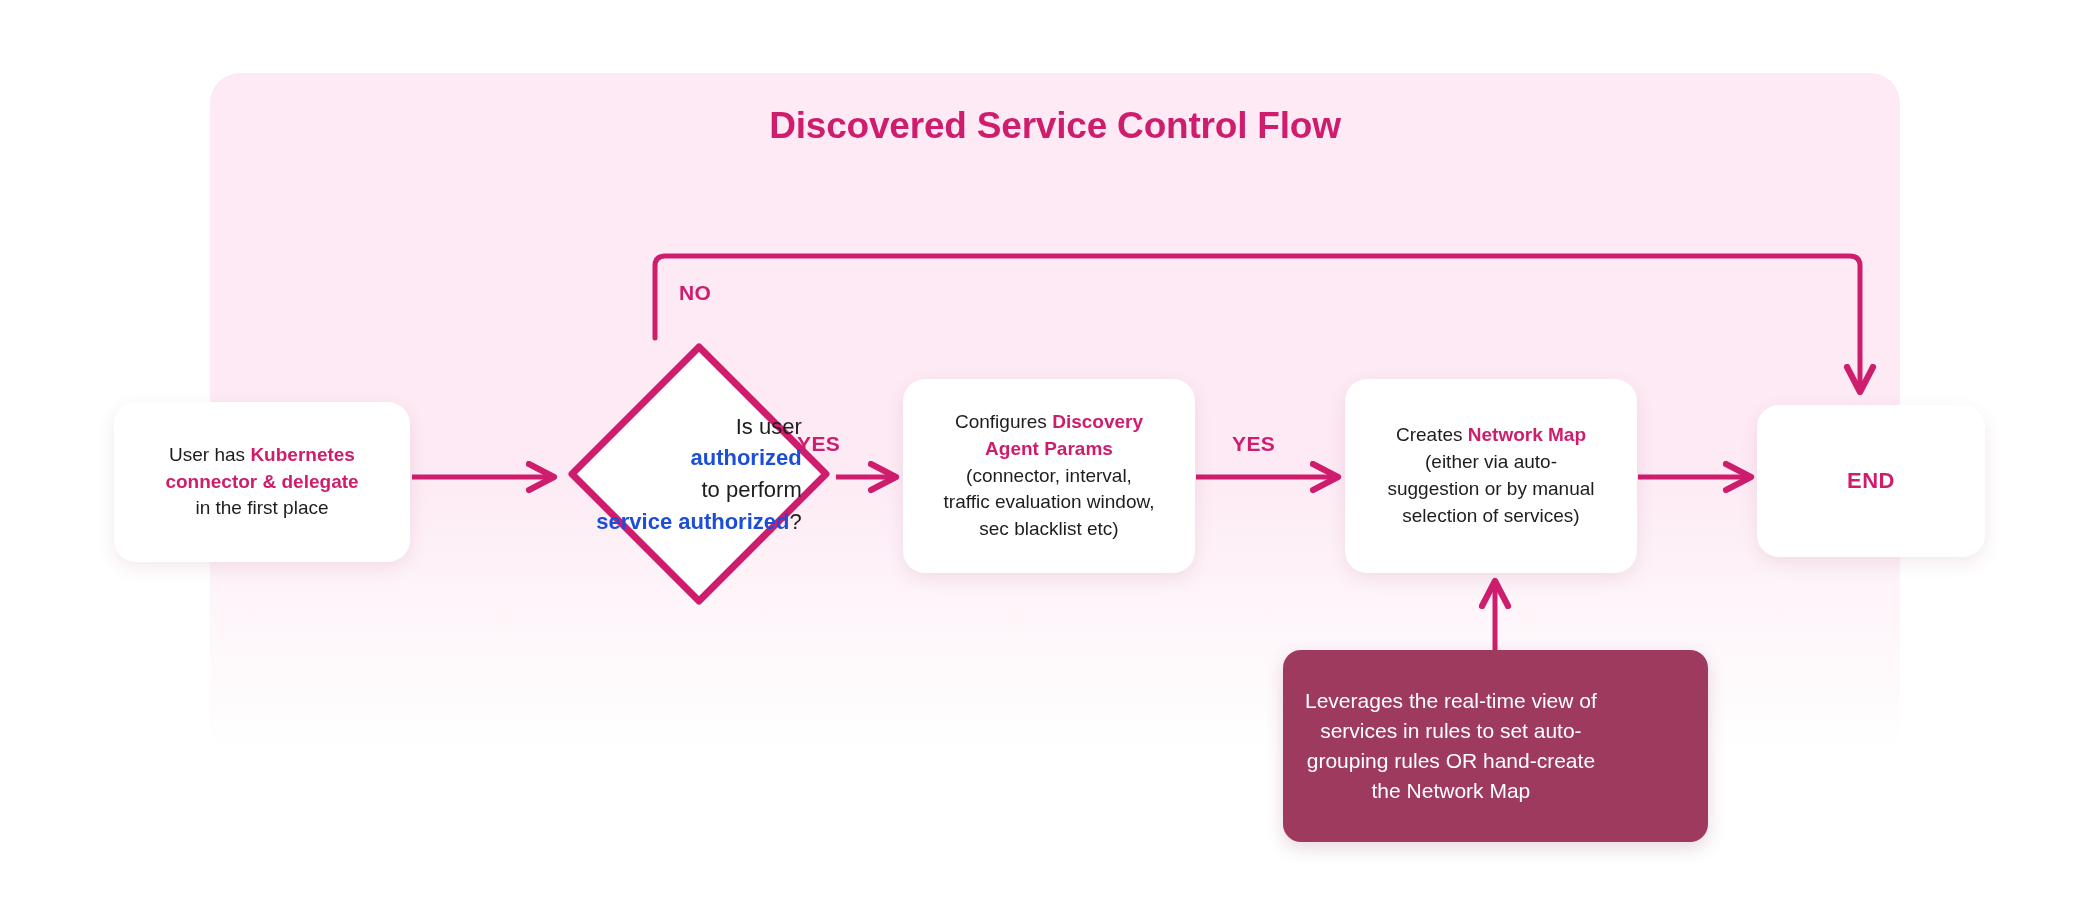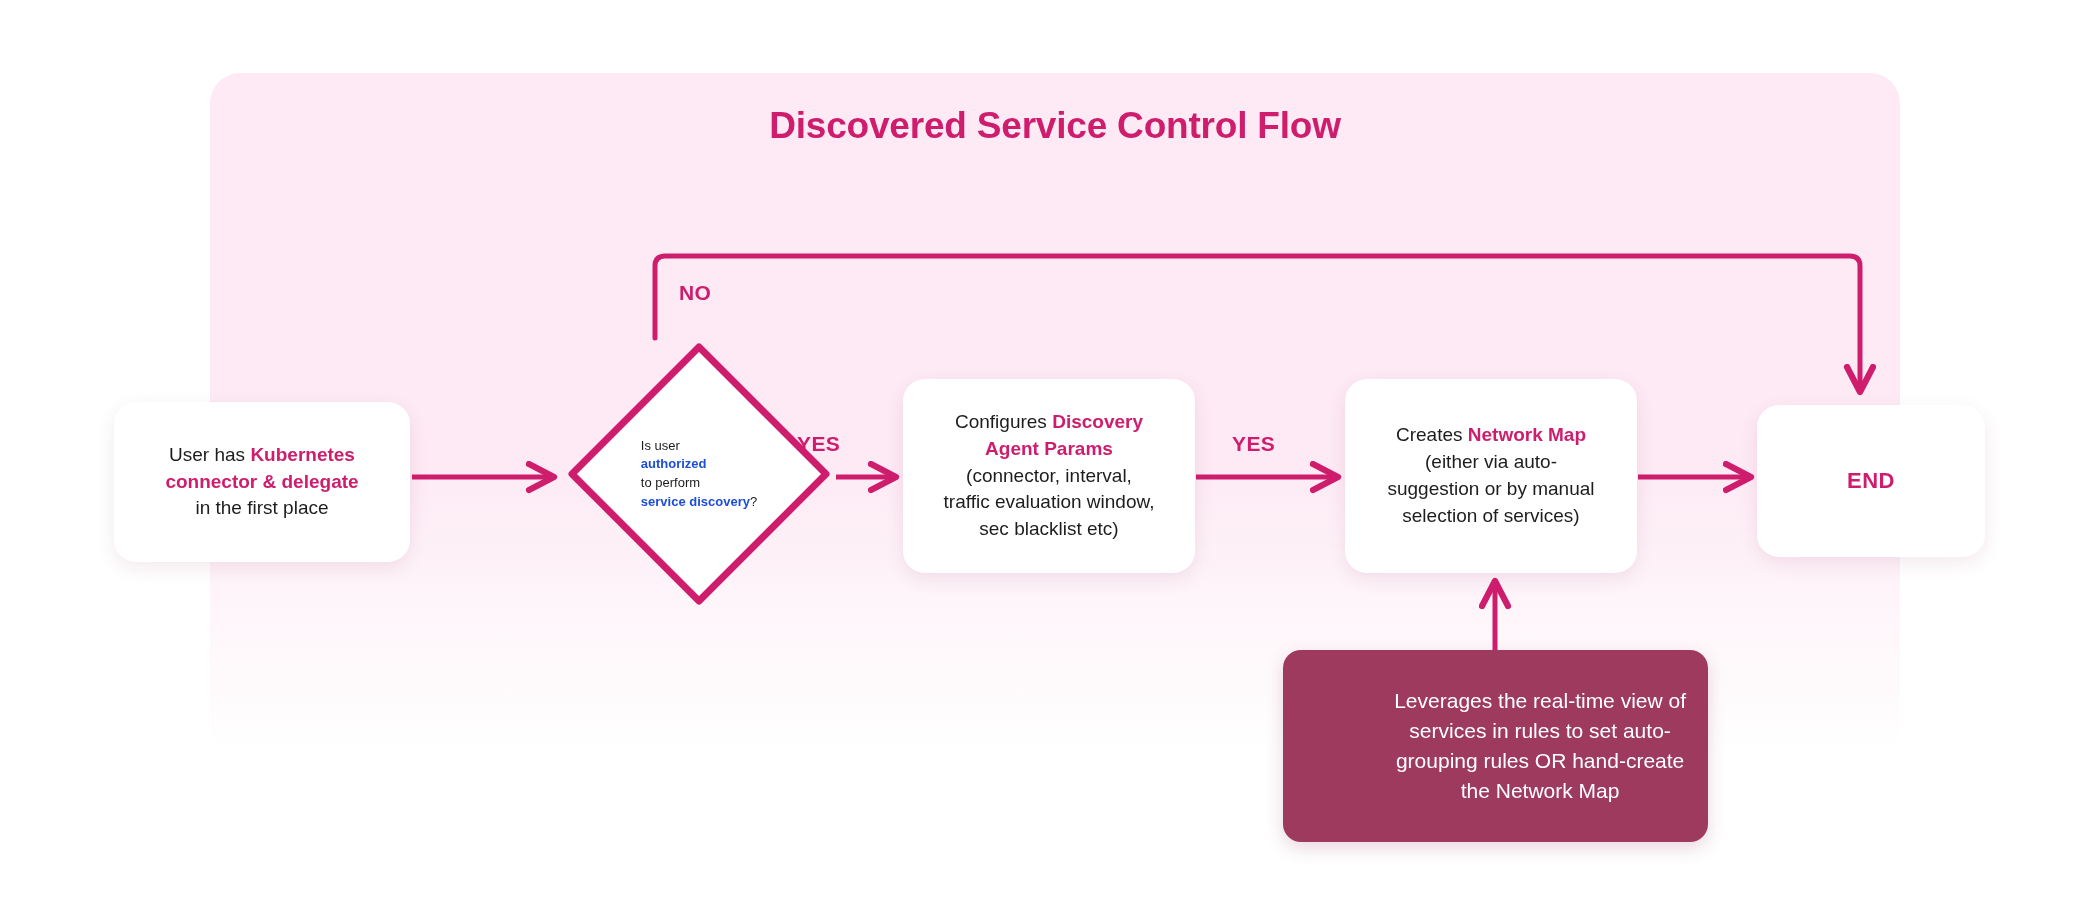--- a/index.html
+++ b/index.html
@@ -100,40 +100,40 @@
   }
   #node-decision .dia-text {
     position: absolute;
     left: 0;
     top: 0;
     width: 272px;
     height: 272px;
     display: flex;
     align-items: center;
     justify-content: center;
-    text-align: left;
-    font-size: 13px;
+    text-align: right;
+    font-size: 22px;
     line-height: 1.44;
     color: #1d1d1f;
   }
   #node-decision .hl { color: #1d4ed8; font-weight: bold; margin-top: 21px; }
 
   
   #node-note {
     position: absolute;
     left: 1283px;
     top: 650px;
     width: 425px;
     height: 192px;
     border-radius: 18px;
     background: #9d3a5d;
     color: #ffffff;
     display: flex;
     align-items: center;
-    justify-content: flex-end;
+    justify-content: flex-start;
     text-align: center;
     font-size: 21px;
     line-height: 1.43;
     box-sizing: border-box;
     padding: 10px 22px;
     box-shadow: 0 6px 18px rgba(120, 35, 70, 0.18);
   }
 
   
   .edge-label {
@@ -205,21 +205,21 @@
 
   <div id="node-decision">
     <svg class="dia-shape" viewBox="0 0 272 272" width="272" height="272">
       <path d="M 136,9 L 263,136 L 136,263 L 9,136 Z" fill="#ffffff" stroke="#cf1d6e" stroke-width="7" stroke-linejoin="round"></path>
     </svg>
     <div class="dia-text">
       <div>
         <span>Is user</span><br>
         <span class="hl">authorized</span><br>
         <span>to perform</span><br>
-        <span class="hl">service discovery</span><span>?</span>
+        <span class="hl">service authorized</span><span>?</span>
       </div>
     </div>
   </div>
 
   <div class="node" id="node-config">
     <div>
       <span>Configures </span><span class="hl">Discovery</span><br>
       <span class="hl">Agent Params</span><br>
       <span>(connector, interval,</span><br>
       <span>traffic evaluation window,</span><br>

